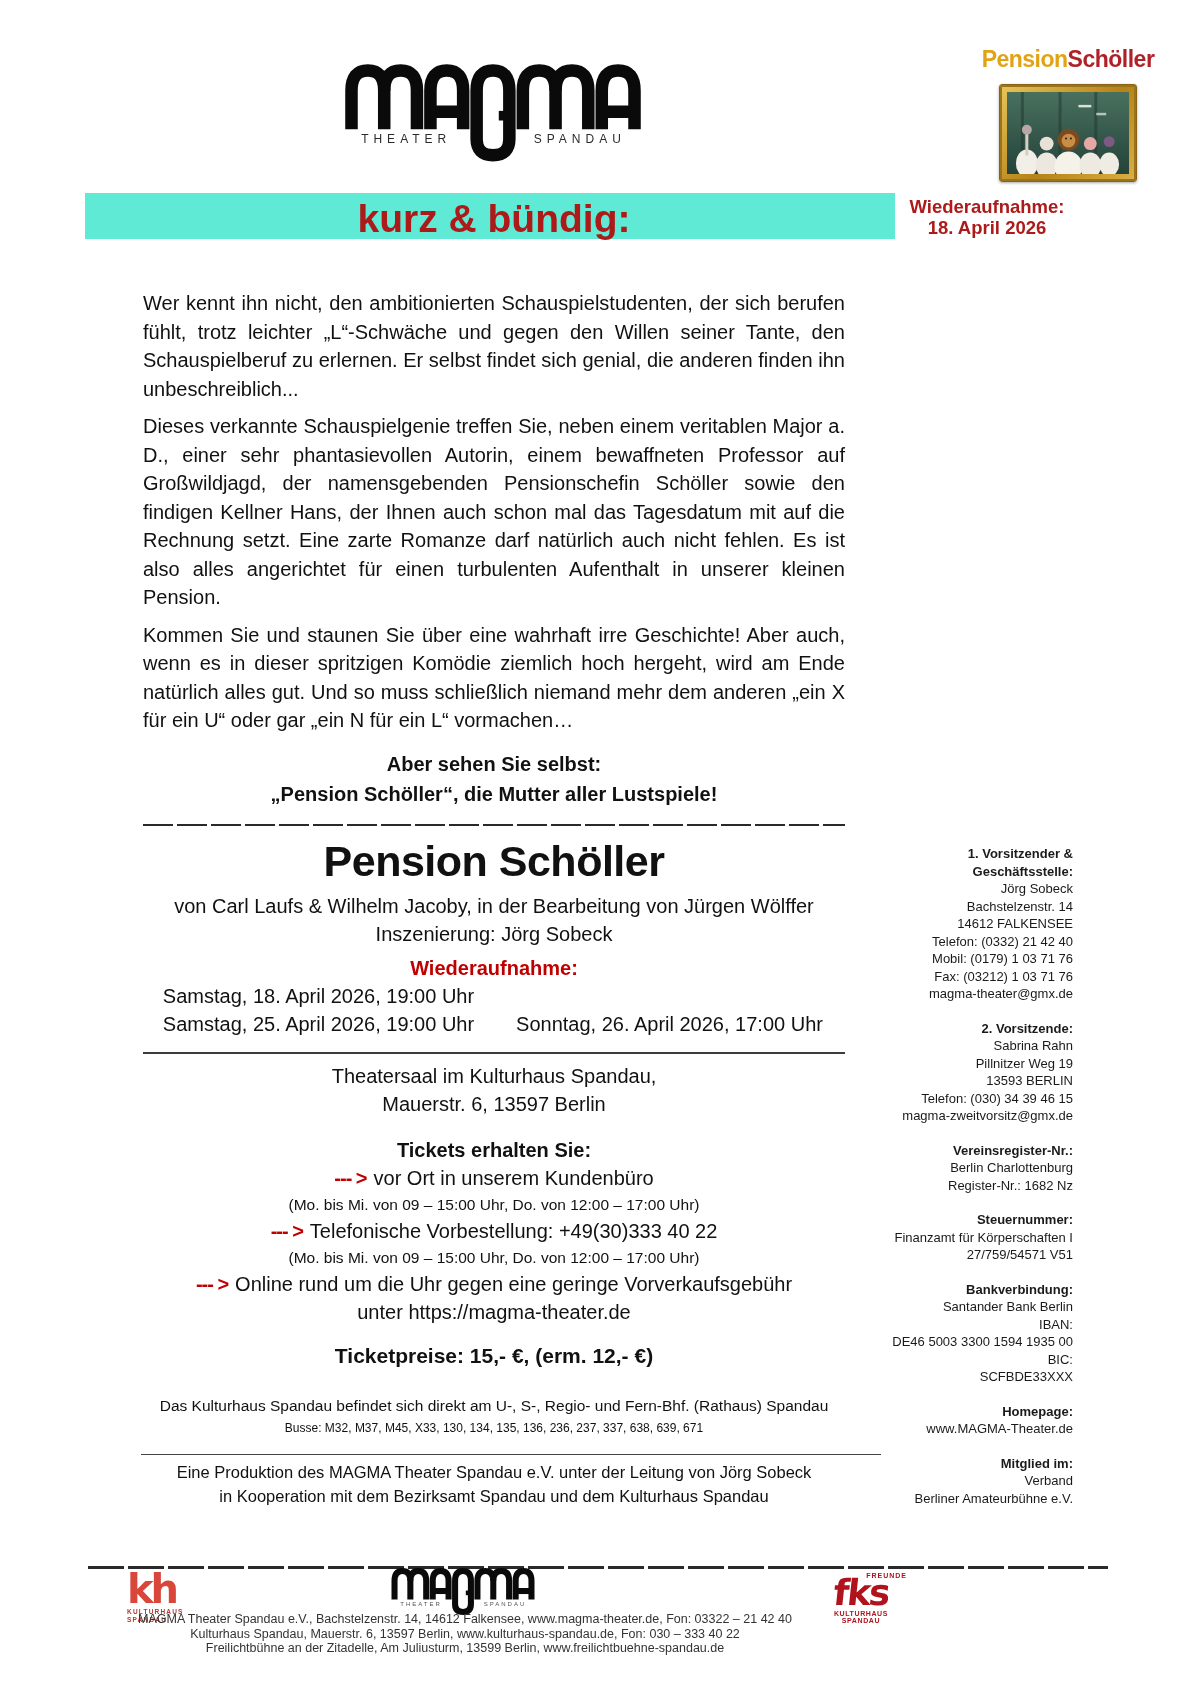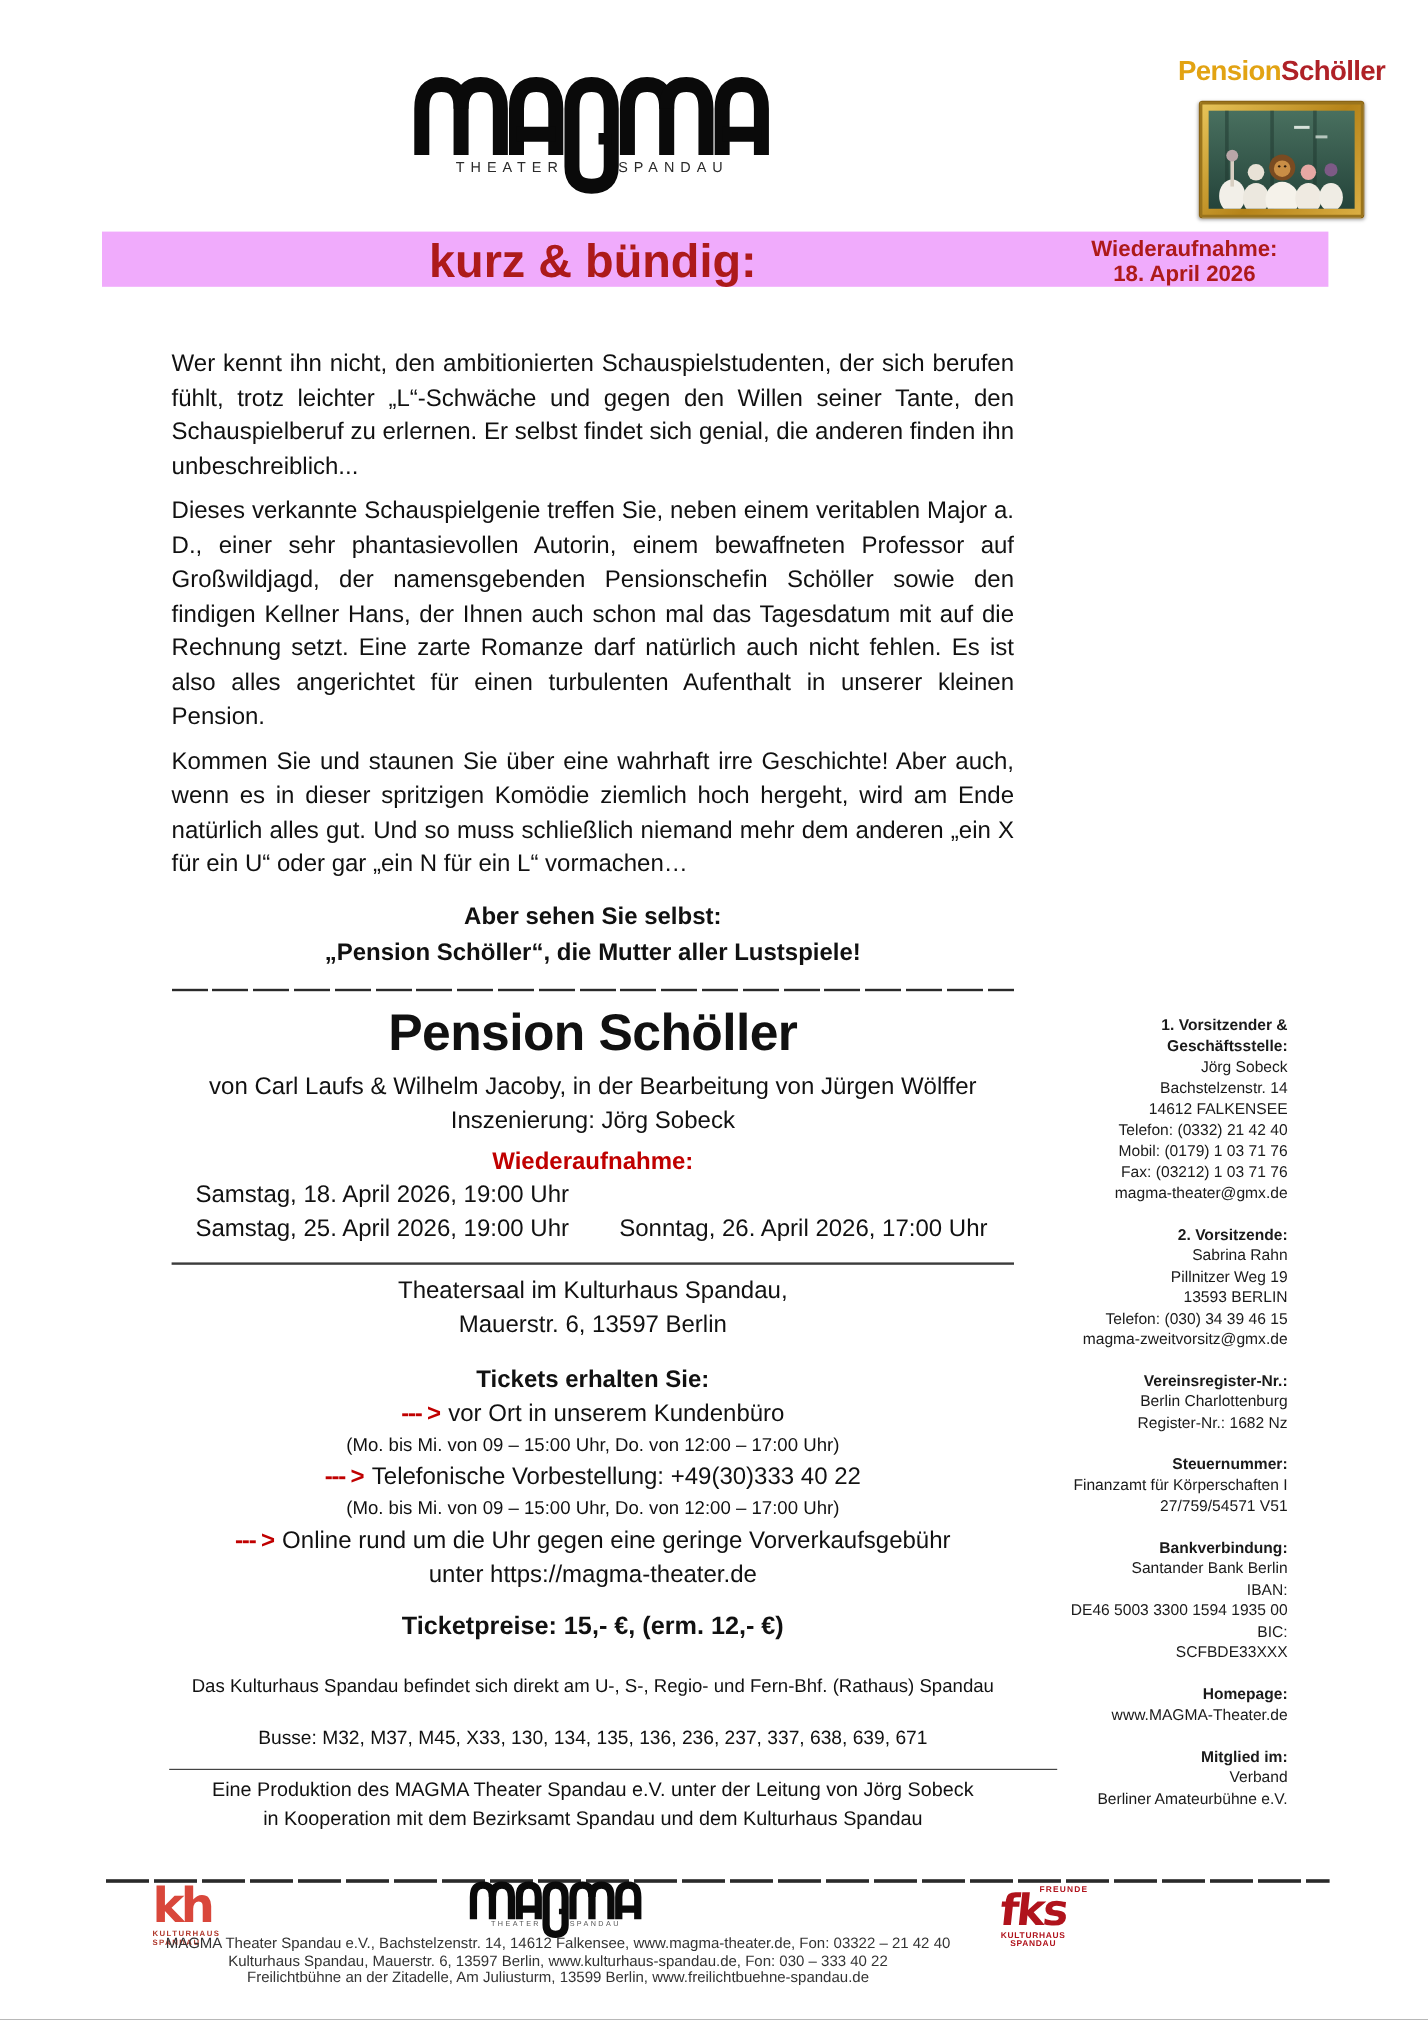--- a/index.html
+++ b/index.html
@@ -5,35 +5,35 @@
   html,body { margin:0; padding:0; background:#888; }
   #page {
     position:relative; width:1190px; height:1683px; margin:0 auto;
     background:#ffffff; overflow:hidden;
     font-family:"Liberation Sans", sans-serif; color:#111;
   }
   
   .header-logo { position:absolute; left:338px; top:56px; width:310px; height:112px; }
   .magma-letters { display:block; width:100%; height:auto; }
   .magma-letters path { stroke:#0a0a0a; stroke-width:13; fill:none; }
-  .magma-sub { position:absolute; top:76px; left:0; right:0; display:flex; justify-content:center;
+  .magma-sub { position:absolute; top:76px; left:0; right:0; display:flex; justify-content:space-between;
                font-size:12px; letter-spacing:5px; color:#2b2b2b; }
   .magma-sub span:first-child { width:44%; text-align:center; }
   .magma-sub span:last-child  { width:44%; text-align:center; }
 
   .pension-block { position:absolute; left:975px; top:46px; width:186px; text-align:center; }
   .pension-word { font-size:23px; font-weight:bold; letter-spacing:-0.5px; line-height:26px; }
   .pw1 { color:#E2A313; } .pw2 { color:#AF2127; }
   .frame { margin:12px auto 0; width:138px; box-sizing:border-box; padding:7px;
            background:linear-gradient(135deg,#e8c express 55a,#b58318 55%,#dcb045);
            background:linear-gradient(135deg,#e8c55a,#b58318 55%,#dcb045);
            border:1px solid #8a6414; border-radius:3px; box-shadow:0 1px 3px rgba(0,0,0,.35), inset 0 0 0 2px #9a741c; }
   .frame svg { display:block; width:100%; height:auto; }
 
-  .banner { position:absolute; left:85px; top:193px; width:1022px; height:46px; background:#f0abfc; }
+  .banner { position:absolute; left:85px; top:193px; width:810px; height:46px; background:#5eead4; }
   .banner-title { position:absolute; left:0; top:0; width:818px; text-align:center;
                   font-size:39px; font-weight:bold; color:#AD1A1A; line-height:44px; padding-top:4px; }
   .banner-note { position:absolute; left:795px; top:3px; width:214px; text-align:center;
                  font-size:18.5px; font-weight:bold; color:#AD1A1A; line-height:21px; }
 
   
   #intro { position:absolute; left:143px; top:257px; width:702px;
            font-size:20px; line-height:28.5px; text-align:justify; hyphens:auto;margin-top:32px; }
   #intro p { margin:0 0 9px; }
   .closing { text-align:center; font-weight:bold; margin-top:14px; line-height:30px; font-size:20px; }
@@ -50,21 +50,21 @@
   .dates-row { display:flex; }
   .dates-cell { width:50%; }
   .thin-line { margin-top:14px; border-top:2px solid #3c3c3c; height:0; }
   .venue1 { margin-top:8px; }
   .tickets-head { margin-top:18px; font-weight:bold; }
   .t-big { line-height:28px; }
   .t-small { font-size:15.5px; line-height:25px; }
   .arrow { color:#C00000; font-weight:bold; margin-right:7px; letter-spacing:-1px; }
   .prices { margin-top:16px; font-weight:bold; font-size:21px; }
   .directions { margin-top:24px; font-size:15.5px; line-height:23px; }
-  .buses { font-size:16px; line-height:23px;margin-top:20px; }
+  .buses { font-size:12px; line-height:23px; }
   .solid-line2 { margin-top:14px; margin-left:-2px; width:740px; border-top:1.5px solid #444; height:0; }
   .production { margin-top:6px; font-size:16.5px; line-height:23.5px; }
 
   
   #sidebar { position:absolute; left:880px; top:845px; width:193px; text-align:right;
              font-size:13px; line-height:17.5px; color:#1a1a1a; }
   .sb-block { margin-bottom:17px; }
   .sb-head { font-weight:bold; }
 
   

